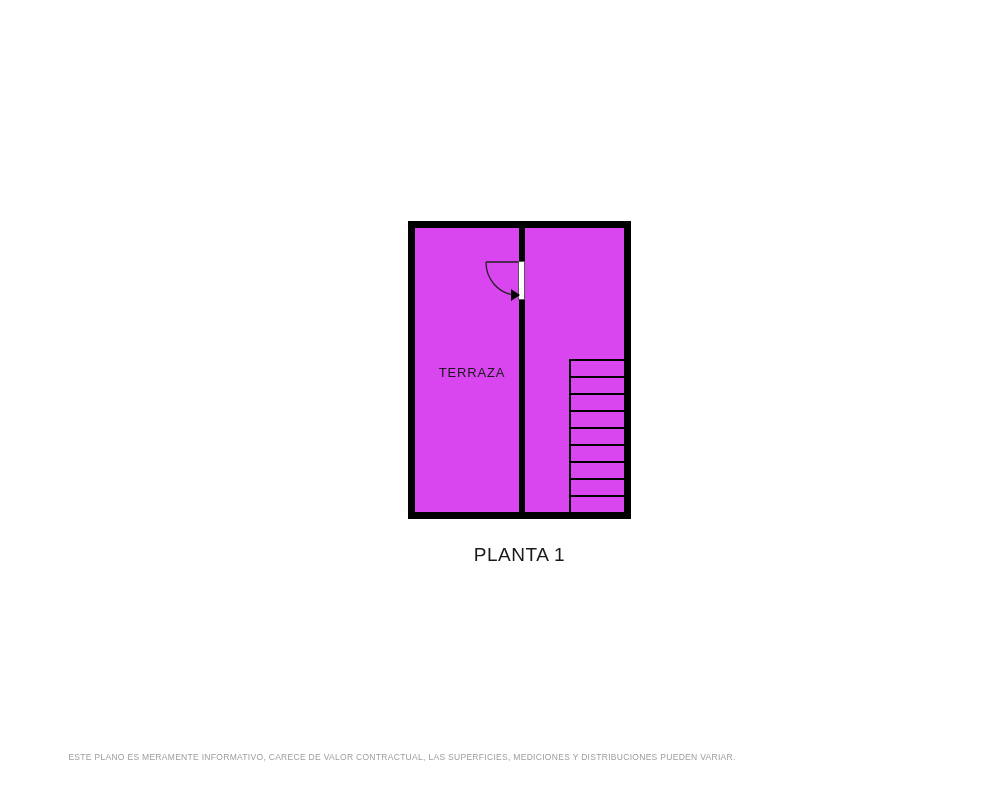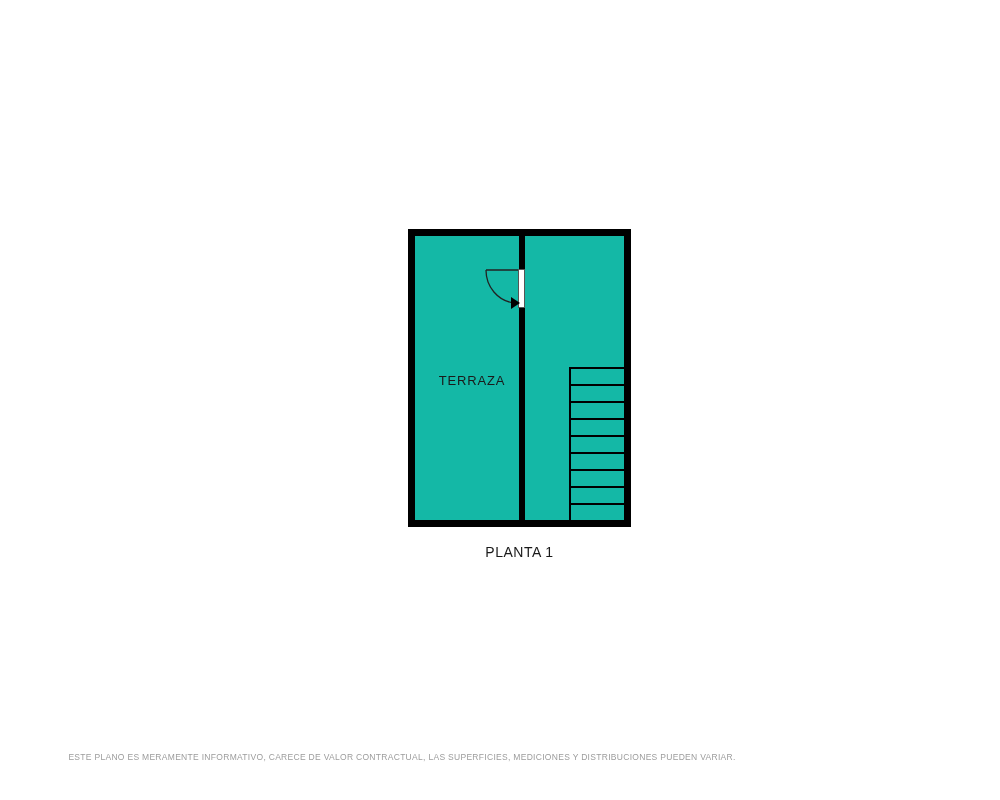--- a/index.html
+++ b/index.html
@@ -17,22 +17,21 @@
   }
   
   .plan {
     position: absolute;
     left: 408px;
     top: 221px;
     width: 223px;
     height: 298px;
     border: 7px solid var(--wall, #000);
     box-sizing: border-box;
-    background: #14b8a6;
-    margin-top: 8px;
+    background: #d946ef;
   }
   
   .plan-inner {
     position: absolute;
     inset: 0;
   }
   .divider-seg {
     position: absolute;
     left: 104px;
     width: 6px;
@@ -86,21 +85,21 @@
     letter-spacing: 0.8px;
     color: var(--label-text, #1a1a1a);
     white-space: nowrap;
   }
   .floor-title {
     position: absolute;
     left: 408px;
     top: 544px;
     width: 223px;
     text-align: center;
-    font-size: 14px;
+    font-size: 19px;
     letter-spacing: 0.5px;
     color: var(--label-text, #1a1a1a);
     white-space: nowrap;
   }
   .disclaimer {
     position: absolute;
     left: 0;
     top: 752px;
     width: 804px;
     text-align: center;

